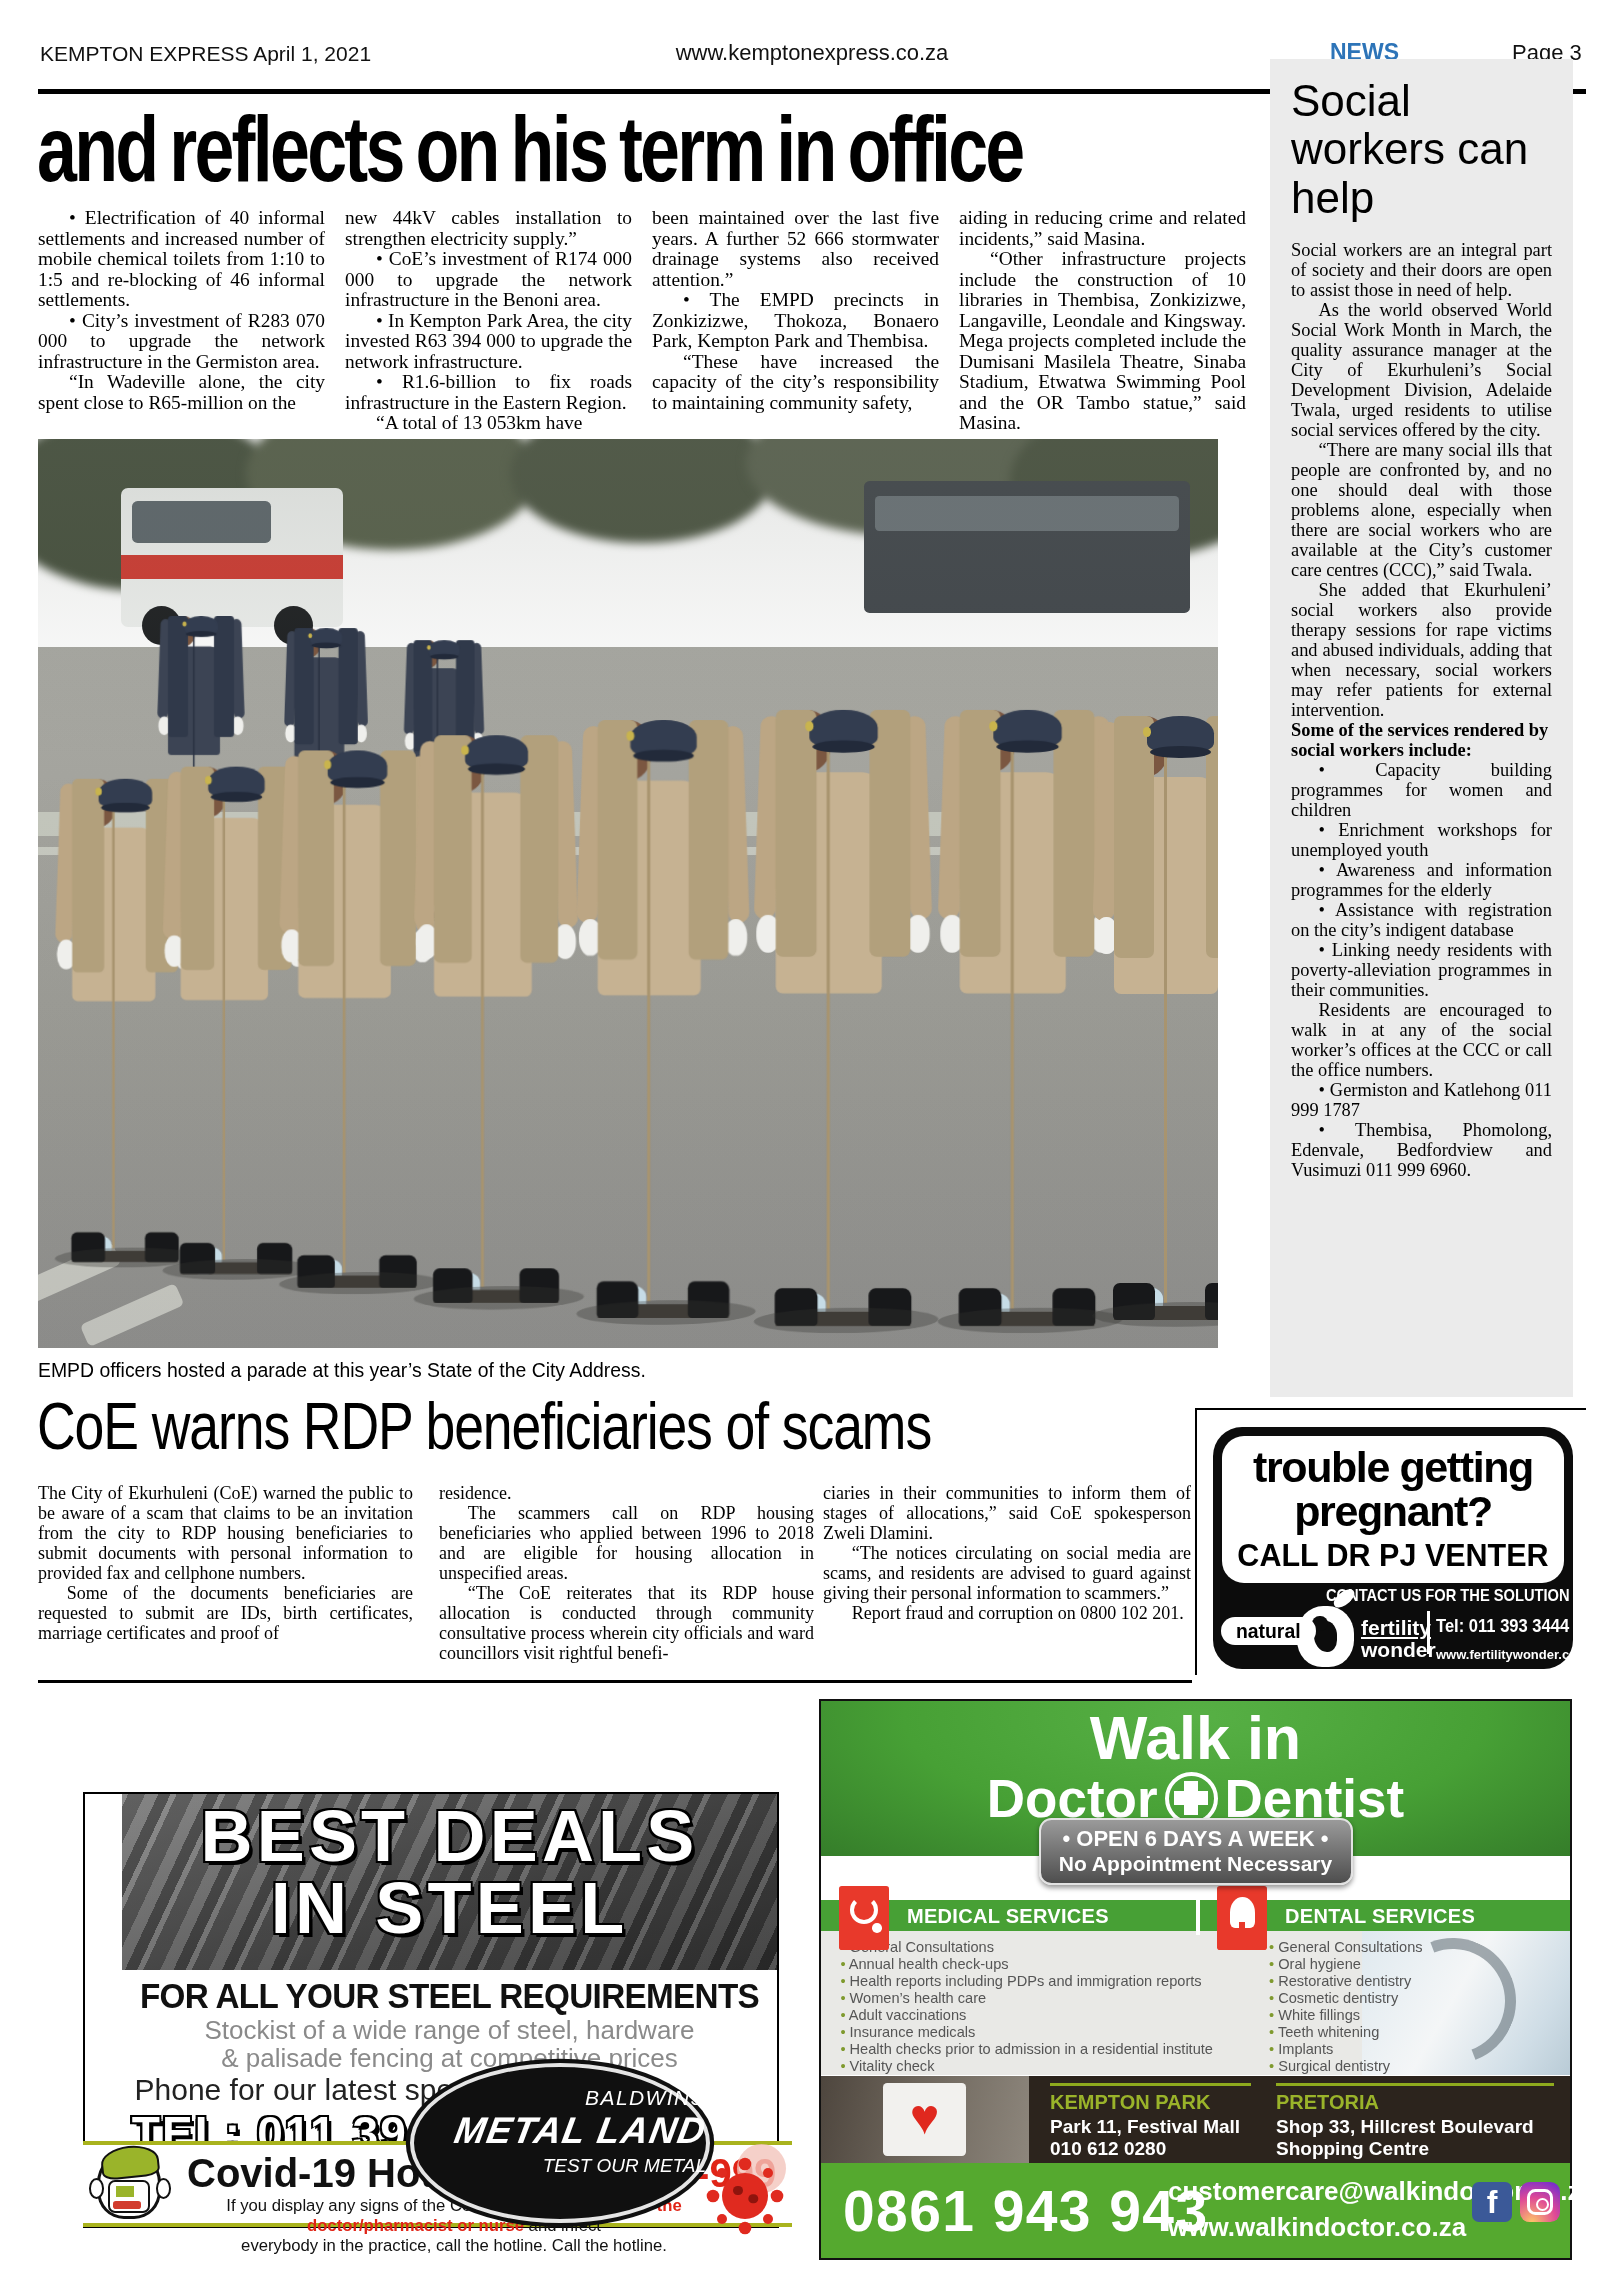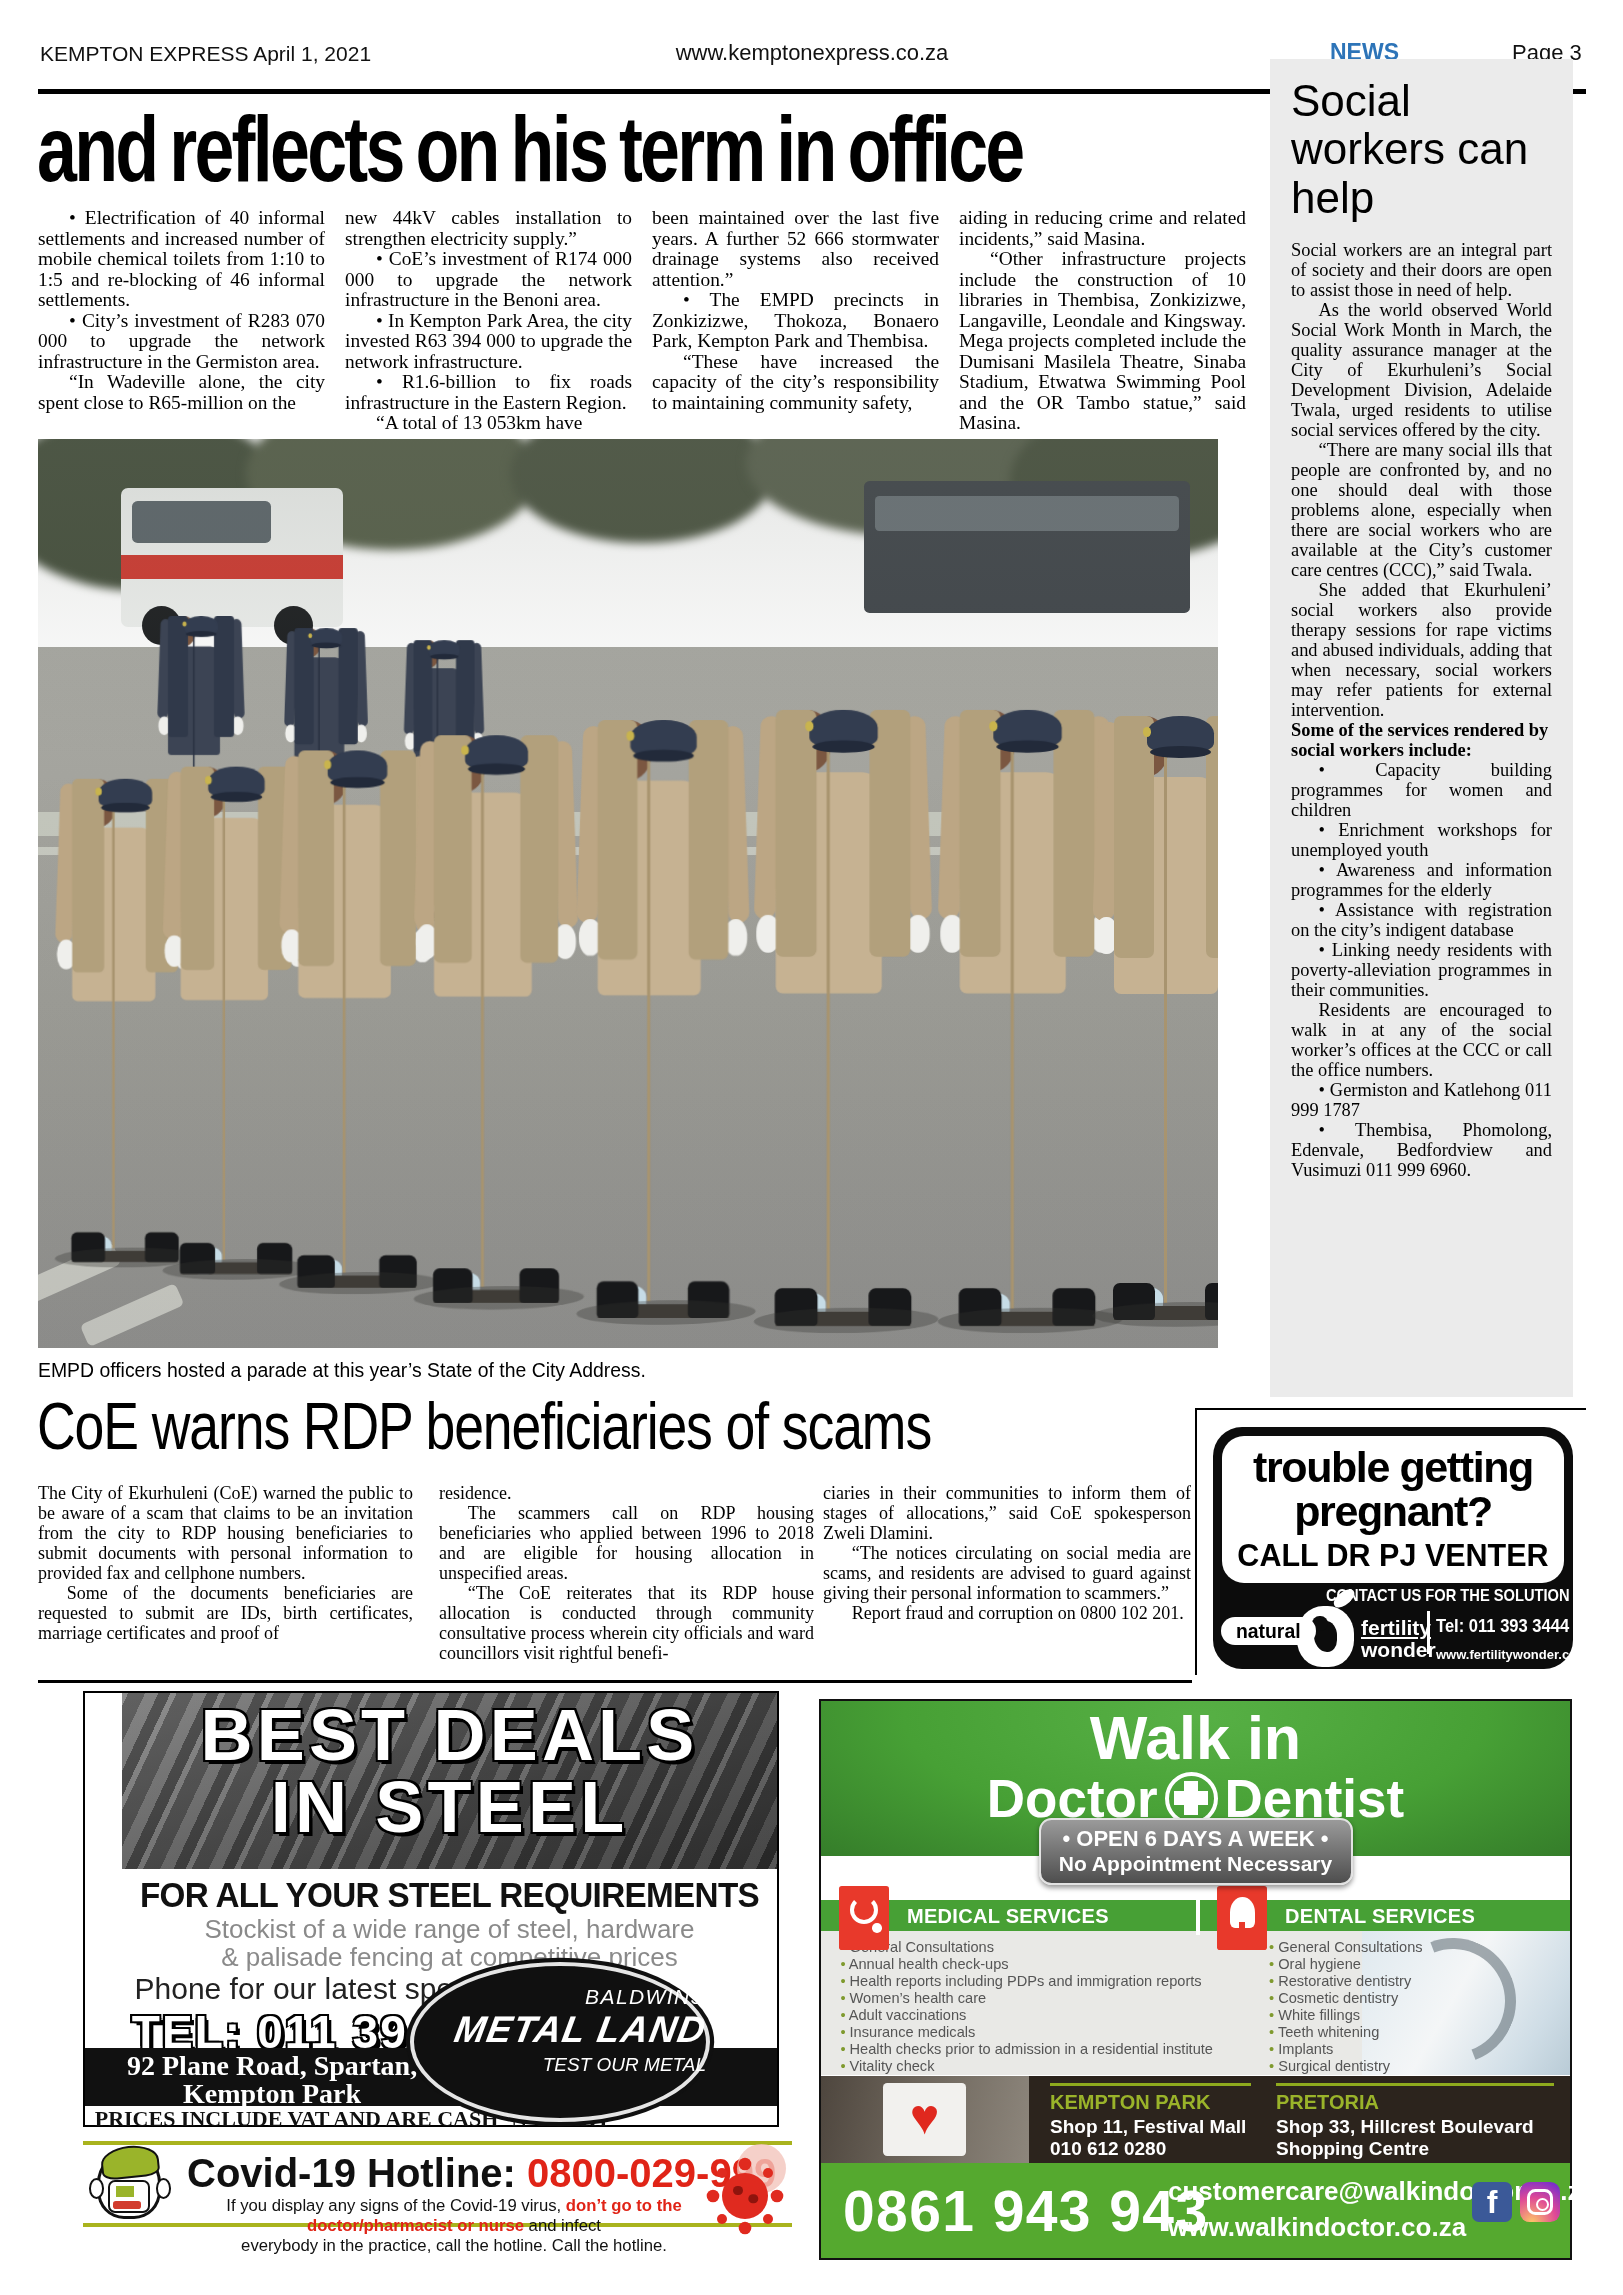--- a/index.html
+++ b/index.html
@@ -104,21 +104,21 @@
   .fetus{position:absolute;left:16.7px;top:15.3px;width:23.6px;height:30.5px;background:#0c0c0c;border-radius:60% 60% 50% 70%;}
   .fetus::before{content:"";position:absolute;left:-1.4px;top:-5.6px;width:15.3px;height:15.3px;background:#0c0c0c;border-radius:50%;}
   .nat-pill{position:absolute;left:-1.4px;bottom:16.7px;background:#fff;color:#000;font-size:19.4px;font-weight:bold;padding:2.8px 15.3px;border-radius:21px;}
   .fert-brand{position:absolute;left:139px;top:32px;font-size:21px;font-weight:bold;line-height:1.05;}
   .fert-brand .u{text-decoration:underline;}
   .fert-div{position:absolute;left:205px;top:26px;bottom:8.3px;width:2.8px;background:#fff;}
   .fert-tel{position:absolute;left:214px;top:30.5px;font-size:18px;font-weight:800;white-space:nowrap;transform:scaleX(.92);transform-origin:left top;}
   .fert-web{position:absolute;left:214px;top:62px;font-size:13px;font-weight:800;white-space:nowrap;}
 
   
-  .steel{left:83px;top:1691px;width:696px;height:436px;border:2.8px solid #000;background:#fff;padding-left:37px;}
+  .steel{left:83px;top:1792px;width:696px;height:436px;border:2.8px solid #000;background:#fff;padding-left:37px;}
   .steel-photo{position:relative;height:176px;overflow:hidden;text-align:center;color:#fff;
     background:
       repeating-linear-gradient(115deg,rgba(255,255,255,.14) 0 5.6px,rgba(0,0,0,.22) 5.6px 21px,rgba(255,255,255,.07) 21px 33px,rgba(0,0,0,.32) 33px 44px),
       linear-gradient(160deg,#7c7c7c,#4f4f4f 60%,#383838);}
   .steel-t{font-weight:800;font-size:72px;line-height:.98;letter-spacing:4.2px;
     text-shadow:3.5px 3.5px 0 #000,-2.1px -2.1px 0 #000,2.1px -2.1px 0 #000,-2.1px 2.1px 0 #000;}
   .steel-t1{margin-top:7px;} .steel-t2{margin-top:1.4px;}
   .steel-req{margin-top:5.6px;text-align:center;font-size:35px;font-weight:800;color:#111;letter-spacing:-0.7px;transform:scaleX(.95);transform-origin:center top;}
   .steel-sub{text-align:center;font-size:26px;line-height:1.1;color:#8a8a8a;}
   .steel-mid{position:relative;height:99px;}
@@ -666,21 +666,21 @@
           <p>Surgical dentistry</p>
         </div>
     </div>
     <div class="w-dark">
       <div class="w-dphoto">
         <div class="w-board"><span class="w-heart">♥</span></div>
       </div>
       <div class="w-loc l1">
         <div class="line"></div>
         <div class="w-loc-name">KEMPTON PARK</div>
-        <div class="w-loc-row">Shop 11, Festival Mall</div>
+        <div class="w-loc-row">Park 11, Festival Mall</div>
         <div class="w-loc-row">010 612 0280</div>
       </div>
       <div class="w-loc l2">
         <div class="line"></div>
         <div class="w-loc-name">PRETORIA</div>
         <div class="w-loc-row">Shop 33, Hillcrest Boulevard</div>
         <div class="w-loc-row">Shopping Centre</div>
         <div class="w-loc-row">012 362 0088</div>
       </div>
     </div>

